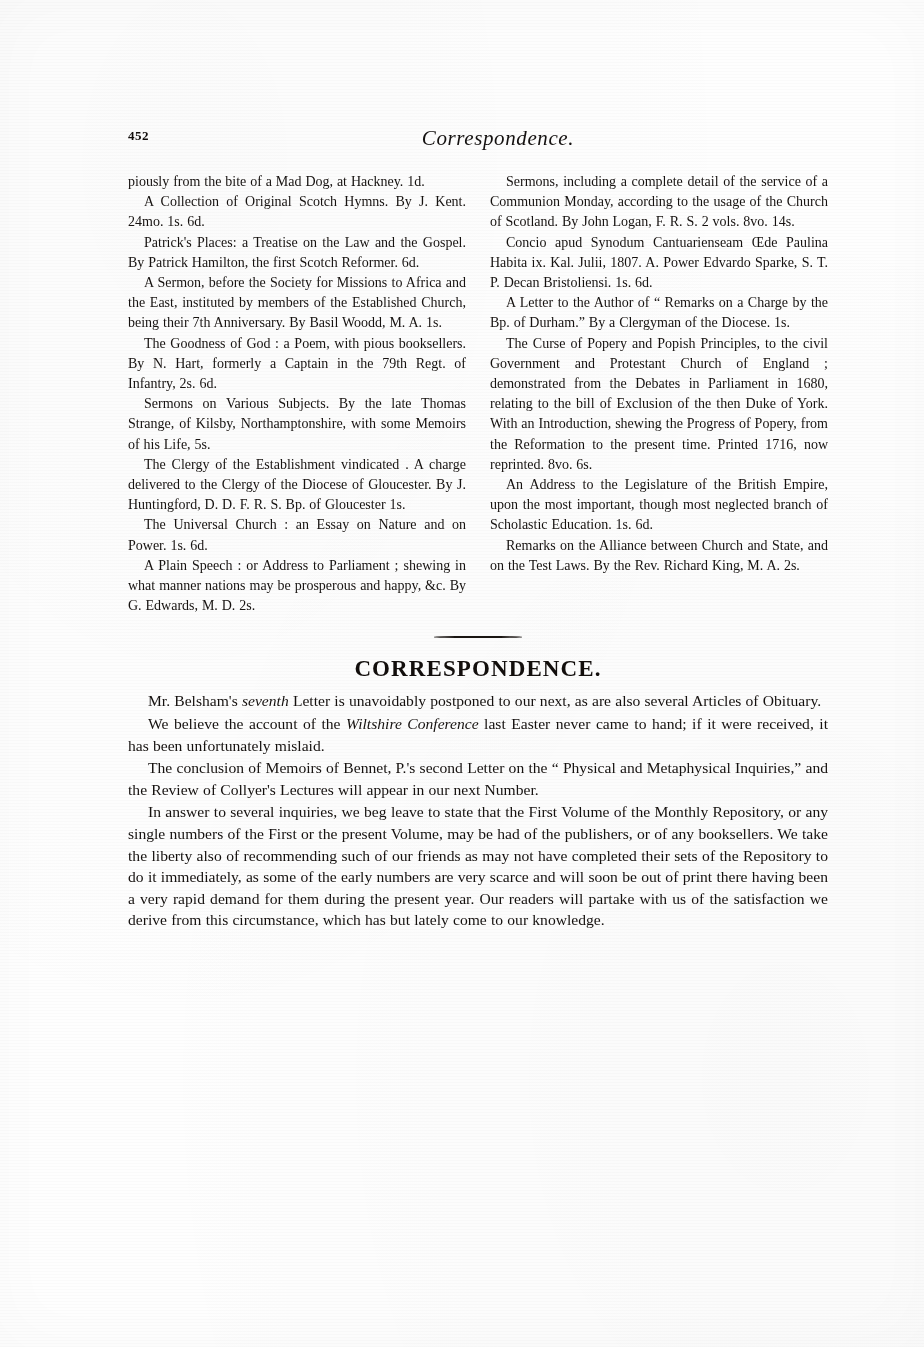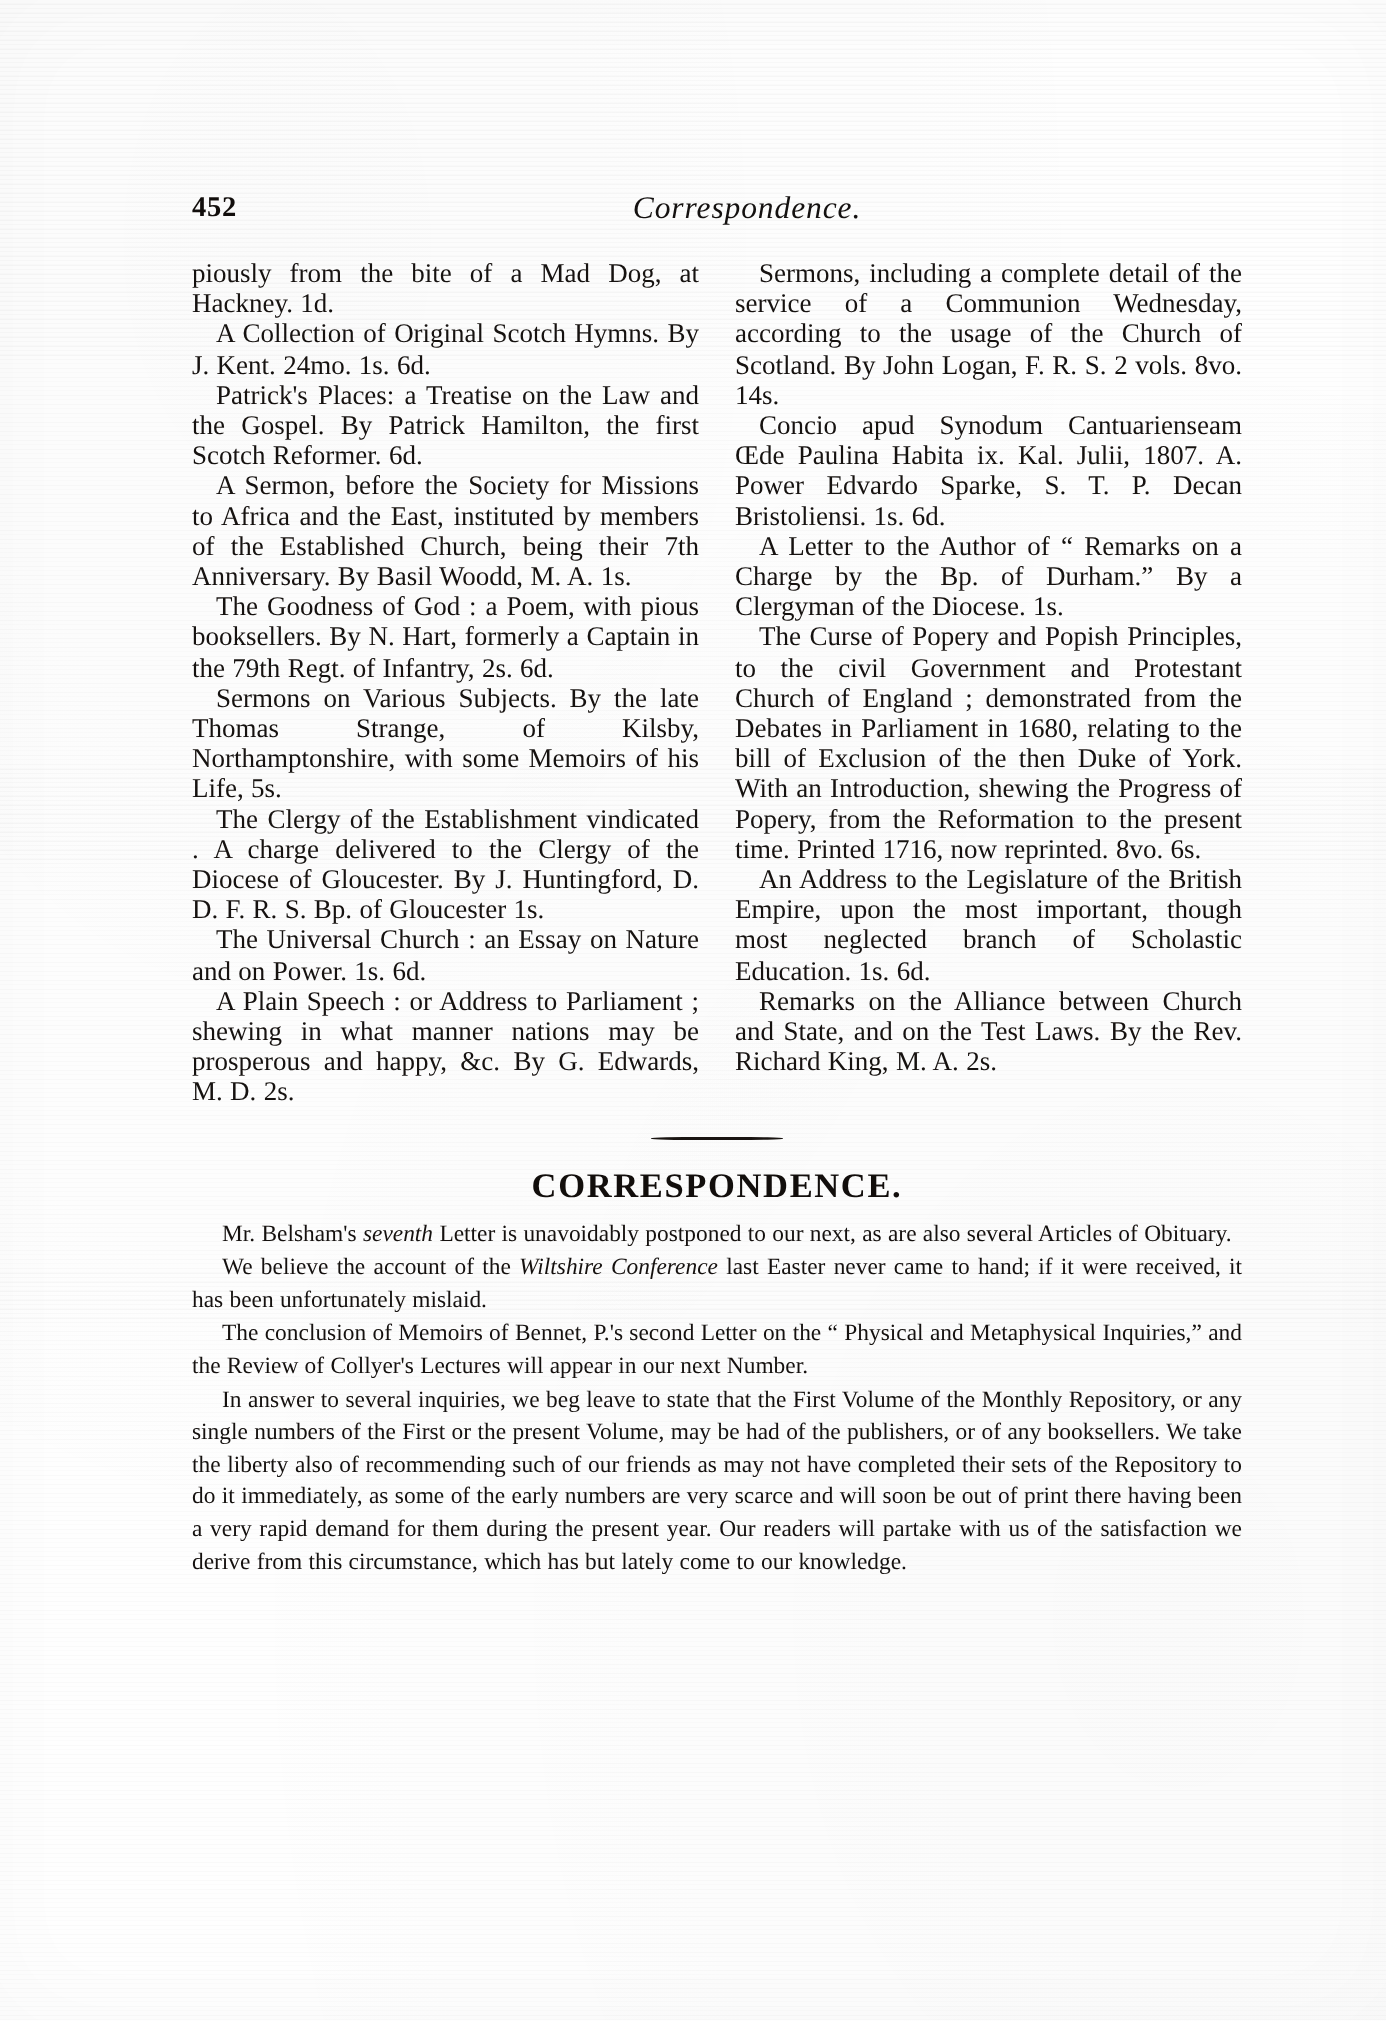--- a/index.html
+++ b/index.html
@@ -39,21 +39,21 @@
     position: relative;
     height: 36px;
     margin-bottom: 10px;
   }
   .folio {
     position: absolute;
     left: 0;
     top: 2px;
     font-family: "Liberation Serif", "DejaVu Serif", serif;
     font-weight: bold;
-    font-size: 19px;
+    font-size: 13px;
     letter-spacing: 0.5px;
     color: #120e0c;
   }
   .head-title {
     position: absolute;
     left: 0;
     right: 0;
     top: 0;
     text-align: center;
     font-style: italic;
@@ -66,21 +66,21 @@
   
   .columns {
     display: flex;
     gap: 24px;
     align-items: flex-start;
   }
   .col {
     width: 338px;
   }
   .entry {
-    font-size: 18px;
+    font-size: 14px;
     line-height: 20.2px;
     text-align: justify;
     text-align-last: left;
     text-indent: 16px;
     margin: 0;
     hyphens: none;
     word-spacing: 0.4px;
     color: #161210;
   }
   .entry + .entry { margin-top: 0px; }
@@ -154,21 +154,21 @@
           <p class="entry">A Collection of Original Scotch Hymns. By J. Kent. 24mo. 1s. 6d.</p>
           <p class="entry">Patrick's Places: a Treatise on the Law and the Gospel. By Patrick Hamilton, the first Scotch Reformer. 6d.</p>
           <p class="entry">A Sermon, before the Society for Missions to Africa and the East, instituted by members of the Established Church, being their 7th Anniversary. By Basil Woodd, M. A. 1s.</p>
           <p class="entry">The Goodness of God : a Poem, with pious booksellers. By N. Hart, formerly a Captain in the 79th Regt. of Infantry, 2s. 6d.</p>
           <p class="entry">Sermons on Various Subjects. By the late Thomas Strange, of Kilsby, Northamptonshire, with some Memoirs of his Life, 5s.</p>
           <p class="entry">The Clergy of the Establishment vindicated . A charge delivered to the Clergy of the Diocese of Gloucester. By J. Huntingford, D. D. F. R. S. Bp. of Gloucester 1s.</p>
           <p class="entry">The Universal Church : an Essay on Nature and on Power. 1s. 6d.</p>
           <p class="entry">A Plain Speech : or Address to Parliament ; shewing in what manner nations may be prosperous and happy, &amp;c. By G. Edwards, M. D. 2s.</p>
         </div>
       <div class="col" id="right-col">
-          <p class="entry">Sermons, including a complete detail of the service of a Communion Wednesday, according to the usage of the Church of Scotland. By John Logan, F. R. S. 2 vols. 8vo. 14s.</p>
+          <p class="entry">Sermons, including a complete detail of the service of a Communion Monday, according to the usage of the Church of Scotland. By John Logan, F. R. S. 2 vols. 8vo. 14s.</p>
           <p class="entry">Concio apud Synodum Cantuarienseam Œde Paulina Habita ix. Kal. Julii, 1807. A. Power Edvardo Sparke, S. T. P. Decan Bristoliensi. 1s. 6d.</p>
           <p class="entry">A Letter to the Author of “ Remarks on a Charge by the Bp. of Durham.” By a Clergyman of the Diocese. 1s.</p>
           <p class="entry">The Curse of Popery and Popish Principles, to the civil Government and Protestant Church of England ; demonstrated from the Debates in Parliament in 1680, relating to the bill of Exclusion of the then Duke of York. With an Introduction, shewing the Progress of Popery, from the Reformation to the present time. Printed 1716, now reprinted. 8vo. 6s.</p>
           <p class="entry">An Address to the Legislature of the British Empire, upon the most important, though most neglected branch of Scholastic Education. 1s. 6d.</p>
           <p class="entry">Remarks on the Alliance between Church and State, and on the Test Laws. By the Rev. Richard King, M. A. 2s.</p>
         </div>
     </div>
 
     <div class="section-break"></div>
 

